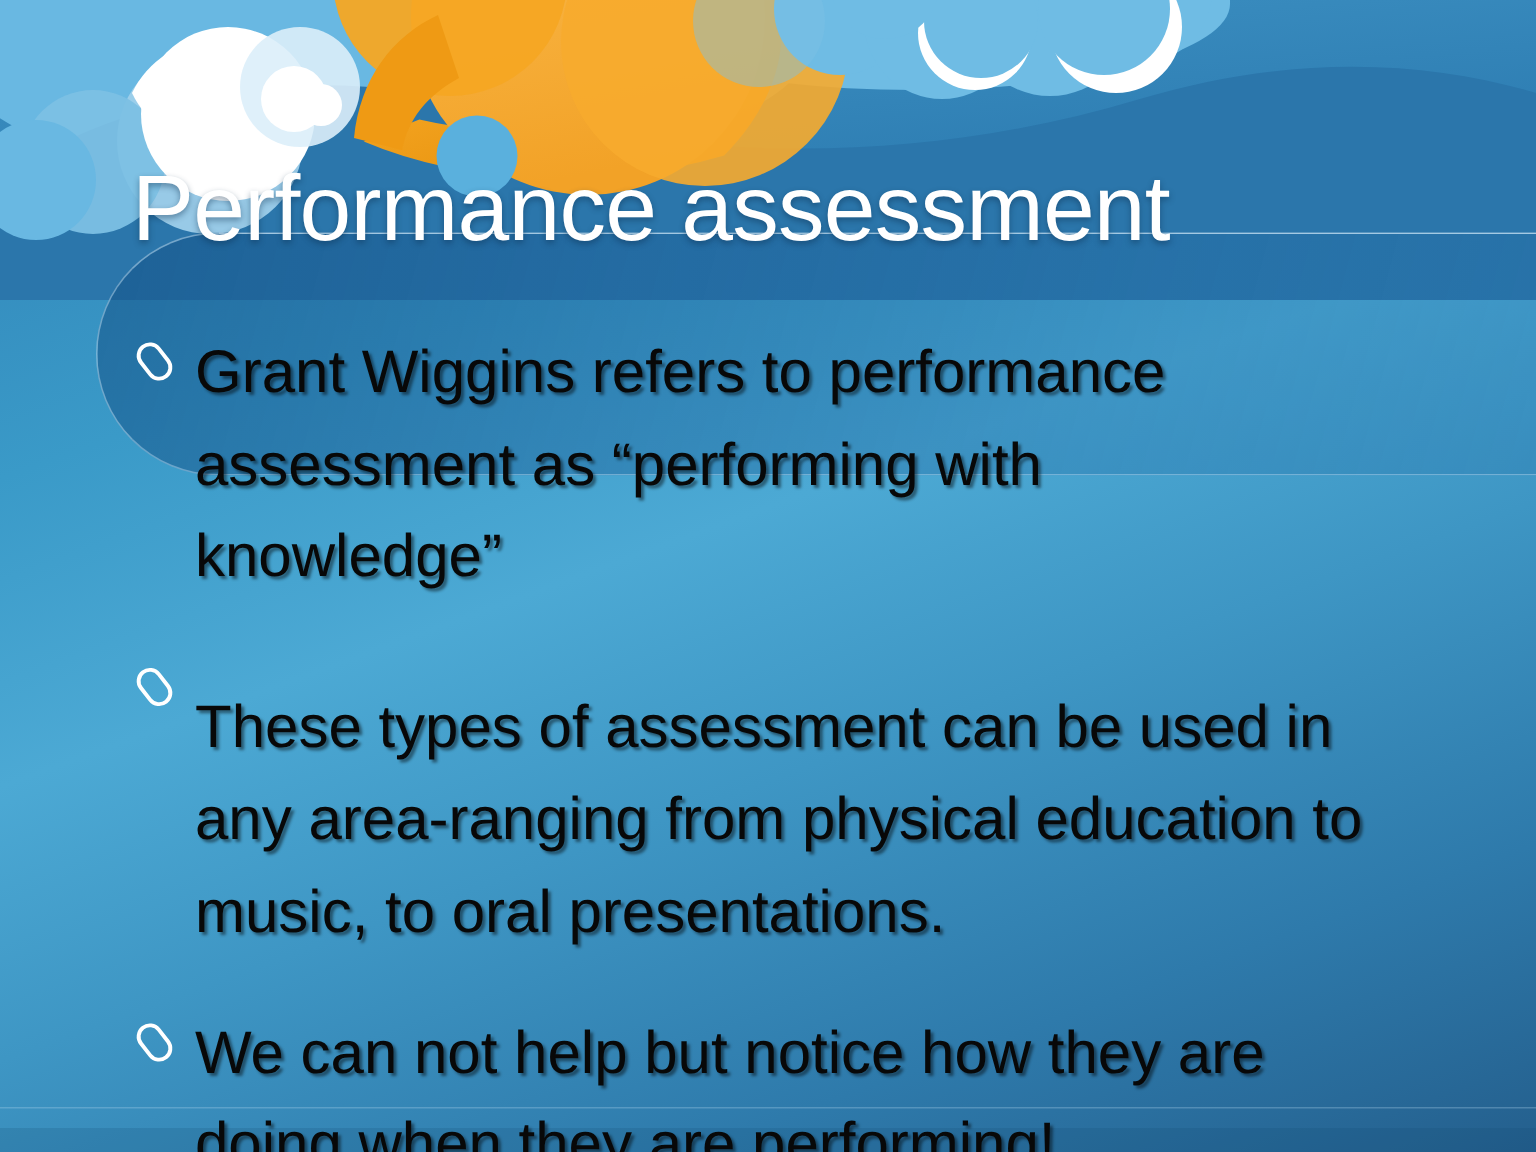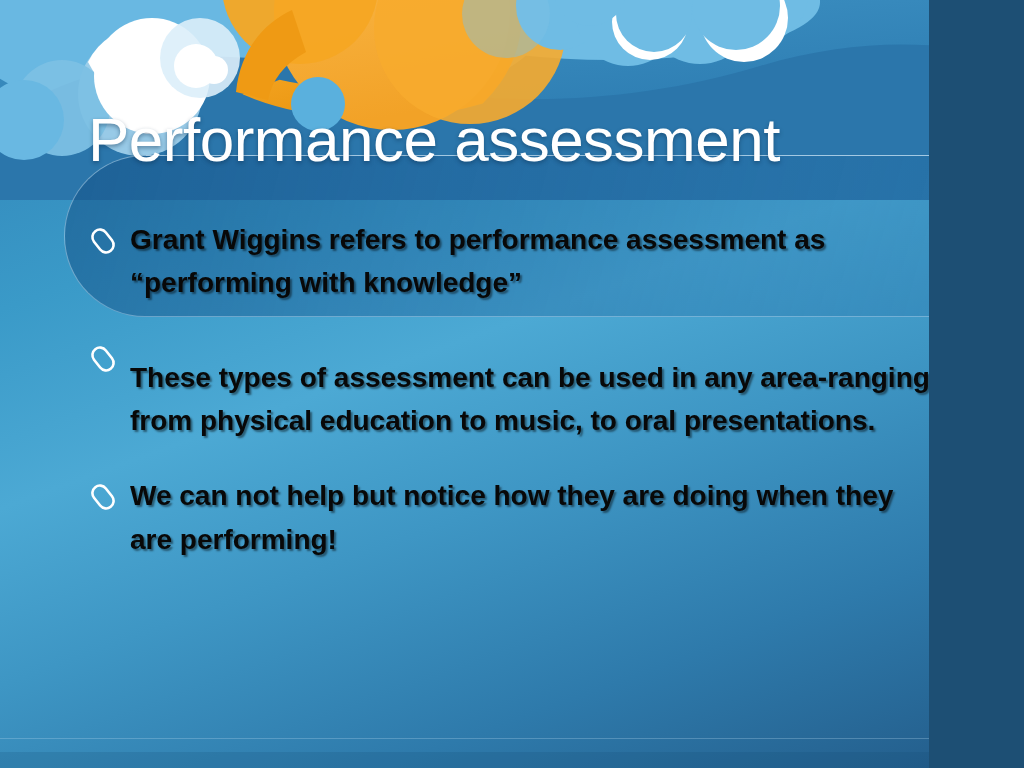--- a/index.html
+++ b/index.html
@@ -6,21 +6,21 @@
     margin: 0;
     padding: 0;
     background: #1d4f74;
   }
   body {
     font-family: "Liberation Sans", sans-serif;
   }
 
   #slide {
     position: relative;
-    width: 929px;
+    width: 1024px;
     height: 768px;
     overflow: hidden;
     background: linear-gradient(160deg, #2f7fb4 0%, #3a9ac8 28%, #4ca9d4 46%, #3e96c4 62%, #2e7aab 82%, #245f8d 100%);
   }
 
   
   .sky {
     position: absolute;
     left: 0; top: 0;
     width: 1024px; height: 200px;
@@ -112,23 +112,23 @@
   }
   .bullet-marker {
     flex: 0 0 auto;
     width: 42px;
     padding-top: 8px;
   }
   .bullet-marker svg { display: block; }
 
   .bullet-text {
     flex: 1 1 auto;
-    font-size: 28px;
+    font-size: 40px;
     line-height: 1.54;
-    font-weight: bold;
+    font-weight: normal;
     color: #080808;
     text-shadow: 2px 2px 2px rgba(0,0,0,0.45);
     max-width: 800px;
   }
   .b1 .bullet-text { max-width: 730px; }
   .b2 .bullet-text { max-width: 800px; margin-top: 20px; }
   .b3 .bullet-text { max-width: 790px; }
 </style>
 </head>
 <body>

